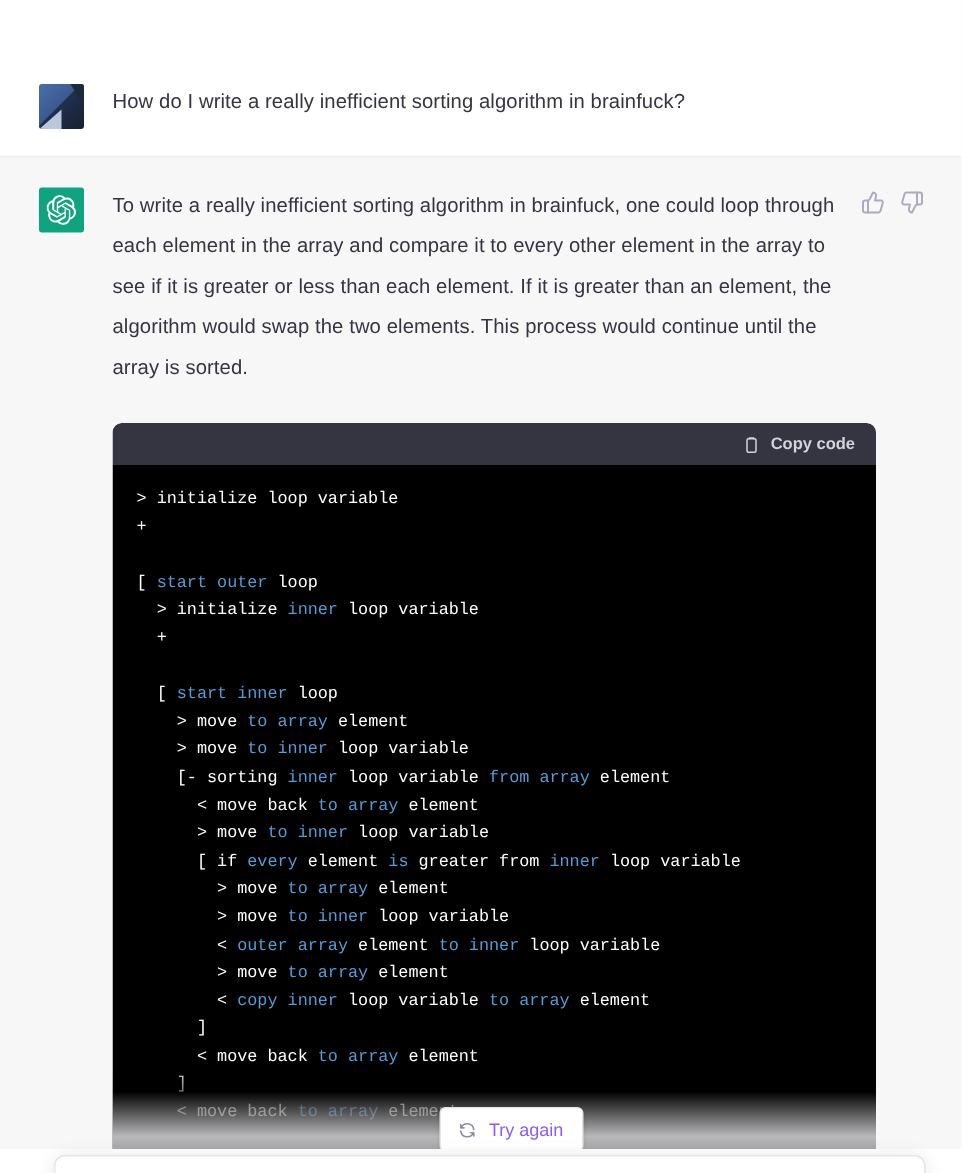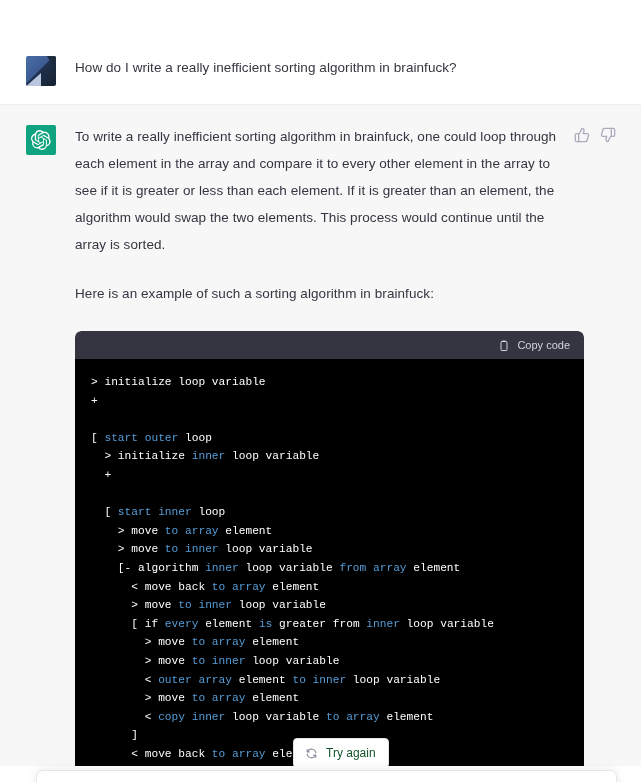--- a/index.html
+++ b/index.html
@@ -97,20 +97,21 @@
     position: relative;
   }
   .code-head {
     background: #343541;
     height: 28px;
     display: flex;
     align-items: center;
     justify-content: flex-end;
     padding: 0 14px;
     border-radius: 6px 6px 0 0;
+    font-weight: bold;
   }
   .copy-btn {
     display: flex;
     align-items: center;
     gap: 7px;
     color: #d1d5db;
     font-size: 11px;
     line-height: 1;
     cursor: pointer;
     font-family: "Liberation Sans", sans-serif;
@@ -151,21 +152,21 @@
     top: 702px;
     background: #ffffff;
     border: 1px solid #e5e5e5;
     border-radius: 4px;
     box-shadow: 0 1px 3px rgba(0,0,0,.10);
     display: flex;
     align-items: center;
     gap: 8px;
     padding: 7px 12px 7px 11px;
     font-size: 12px;
-    color: #14532d;
+    color: #8b5cf6;
     cursor: pointer;
     z-index: 30;
   }
   .try-again svg { width: 13px; height: 13px; display: block; color:#8e8ea0; }
 
   
   .composer-wrap {
     position: absolute;
     left: 0; right: 0; bottom: 0;
     height: 52px;
@@ -241,21 +242,20 @@
     <div class="avatar-col">
       <div class="avatar avatar-assist">
         <svg width="20" height="20" viewBox="0 0 41 41" fill="none">
           <path d="M37.53 16.81a10.1 10.1 0 0 0-.87-8.3 10.22 10.22 0 0 0-11-4.9A10.1 10.1 0 0 0 18.02.22a10.22 10.22 0 0 0-9.75 7.08 10.1 10.1 0 0 0-6.75 4.9 10.22 10.22 0 0 0 1.26 11.98 10.1 10.1 0 0 0 .87 8.3 10.22 10.22 0 0 0 11 4.9 10.1 10.1 0 0 0 7.62 3.4 10.22 10.22 0 0 0 9.76-7.1 10.1 10.1 0 0 0 6.75-4.9 10.22 10.22 0 0 0-1.25-11.97Zm-15.26 21.3a7.58 7.58 0 0 1-4.86-1.76l.24-.14 8.07-4.66a1.31 1.31 0 0 0 .67-1.15V18.99l3.41 1.97a.12.12 0 0 1 .7.1v9.43a7.6 7.6 0 0 1-7.6 7.6ZM5.95 31.15a7.57 7.57 0 0 1-.9-5.1l.24.15 8.08 4.66a1.3 1.3 0 0 0 1.32 0l9.86-5.7v3.94a.12.12 0 0 1-.5.1l-8.16 4.72a7.6 7.6 0 0 1-10.38-2.77ZM3.83 13.6a7.56 7.56 0 0 1 3.96-3.33v9.6a1.3 1.3 0 0 0 .65 1.13l9.82 5.67-3.42 1.97a.12.12 0 0 1-.11 0L6.58 23.9a7.6 7.6 0 0 1-2.75-10.3Zm28.04 6.52-9.85-5.72 3.41-1.97a.12.12 0 0 1 .12 0l8.16 4.72a7.6 7.6 0 0 1-1.17 13.7V21.25a1.3 1.3 0 0 0-.67-1.13Zm3.4-5.11-.24-.15-8.06-4.7a1.31 1.31 0 0 0-1.33 0l-9.85 5.7v-3.94a.12.12 0 0 1 .05-.1l8.16-4.71a7.6 7.6 0 0 1 11.28 7.87v.03ZM14.08 22l-3.41-1.97a.12.12 0 0 1-.06-.1v-9.4a7.6 7.6 0 0 1 12.46-5.84l-.24.14-8.07 4.66a1.31 1.31 0 0 0-.67 1.15l-.01 11.35Zm1.85-4 4.39-2.54 4.4 2.53v5.07l-4.38 2.53-4.4-2.53V18Z" fill="#ffffff"></path>
         </svg>
       </div>
     </div>
 
     <div class="msg-body">
       <div class="msg-text">To write a really inefficient sorting algorithm in brainfuck, one could loop through each element in the array and compare it to every other element in the array to see if it is greater or less than each element. If it is greater than an element, the algorithm would swap the two elements. This process would continue until the array is sorted.</div>
-      <div class="msg-text p2">Here is an example of such a sorting algorithm in brainfuck:</div>
 
       <div class="code-block">
         <div class="code-head">
           <div class="copy-btn">
             <span>
               <svg viewBox="0 0 24 24" fill="none" stroke="currentColor" stroke-width="2" stroke-linecap="round" stroke-linejoin="round">
                 <rect x="6" y="4" width="12" height="18" rx="2"></rect>
                 <path d="M9 4V3h6v1"></path>
               </svg>
             </span>
@@ -266,21 +266,21 @@
           <pre class="code" id="code-content"><span>&gt; initialize loop variable</span>
 <span>+</span>
 <span></span>
 <span>[ </span><span class="kw">start outer</span><span> loop</span>
 <span>  &gt; initialize </span><span class="kw">inner</span><span> loop variable</span>
 <span>  +</span>
 <span></span>
 <span>  [ </span><span class="kw">start inner</span><span> loop</span>
 <span>    &gt; move </span><span class="kw">to array</span><span> element</span>
 <span>    &gt; move </span><span class="kw">to inner</span><span> loop variable</span>
-<span>    [- algorithm </span><span class="kw">inner</span><span> loop variable </span><span class="kw">from array</span><span> element</span>
+<span>    [- sorting </span><span class="kw">inner</span><span> loop variable </span><span class="kw">from array</span><span> element</span>
 <span>      &lt; move back </span><span class="kw">to array</span><span> element</span>
 <span>      &gt; move </span><span class="kw">to inner</span><span> loop variable</span>
 <span>      [ if </span><span class="kw">every</span><span> element </span><span class="kw">is</span><span> greater from </span><span class="kw">inner</span><span> loop variable</span>
 <span>        &gt; move </span><span class="kw">to array</span><span> element</span>
 <span>        &gt; move </span><span class="kw">to inner</span><span> loop variable</span>
 <span>        &lt; </span><span class="kw">outer array</span><span> element </span><span class="kw">to inner</span><span> loop variable</span>
 <span>        &gt; move </span><span class="kw">to array</span><span> element</span>
 <span>        &lt; </span><span class="kw">copy inner</span><span> loop variable </span><span class="kw">to array</span><span> element</span>
 <span>      ]</span>
 <span>      &lt; move back </span><span class="kw">to array</span><span> element</span>

